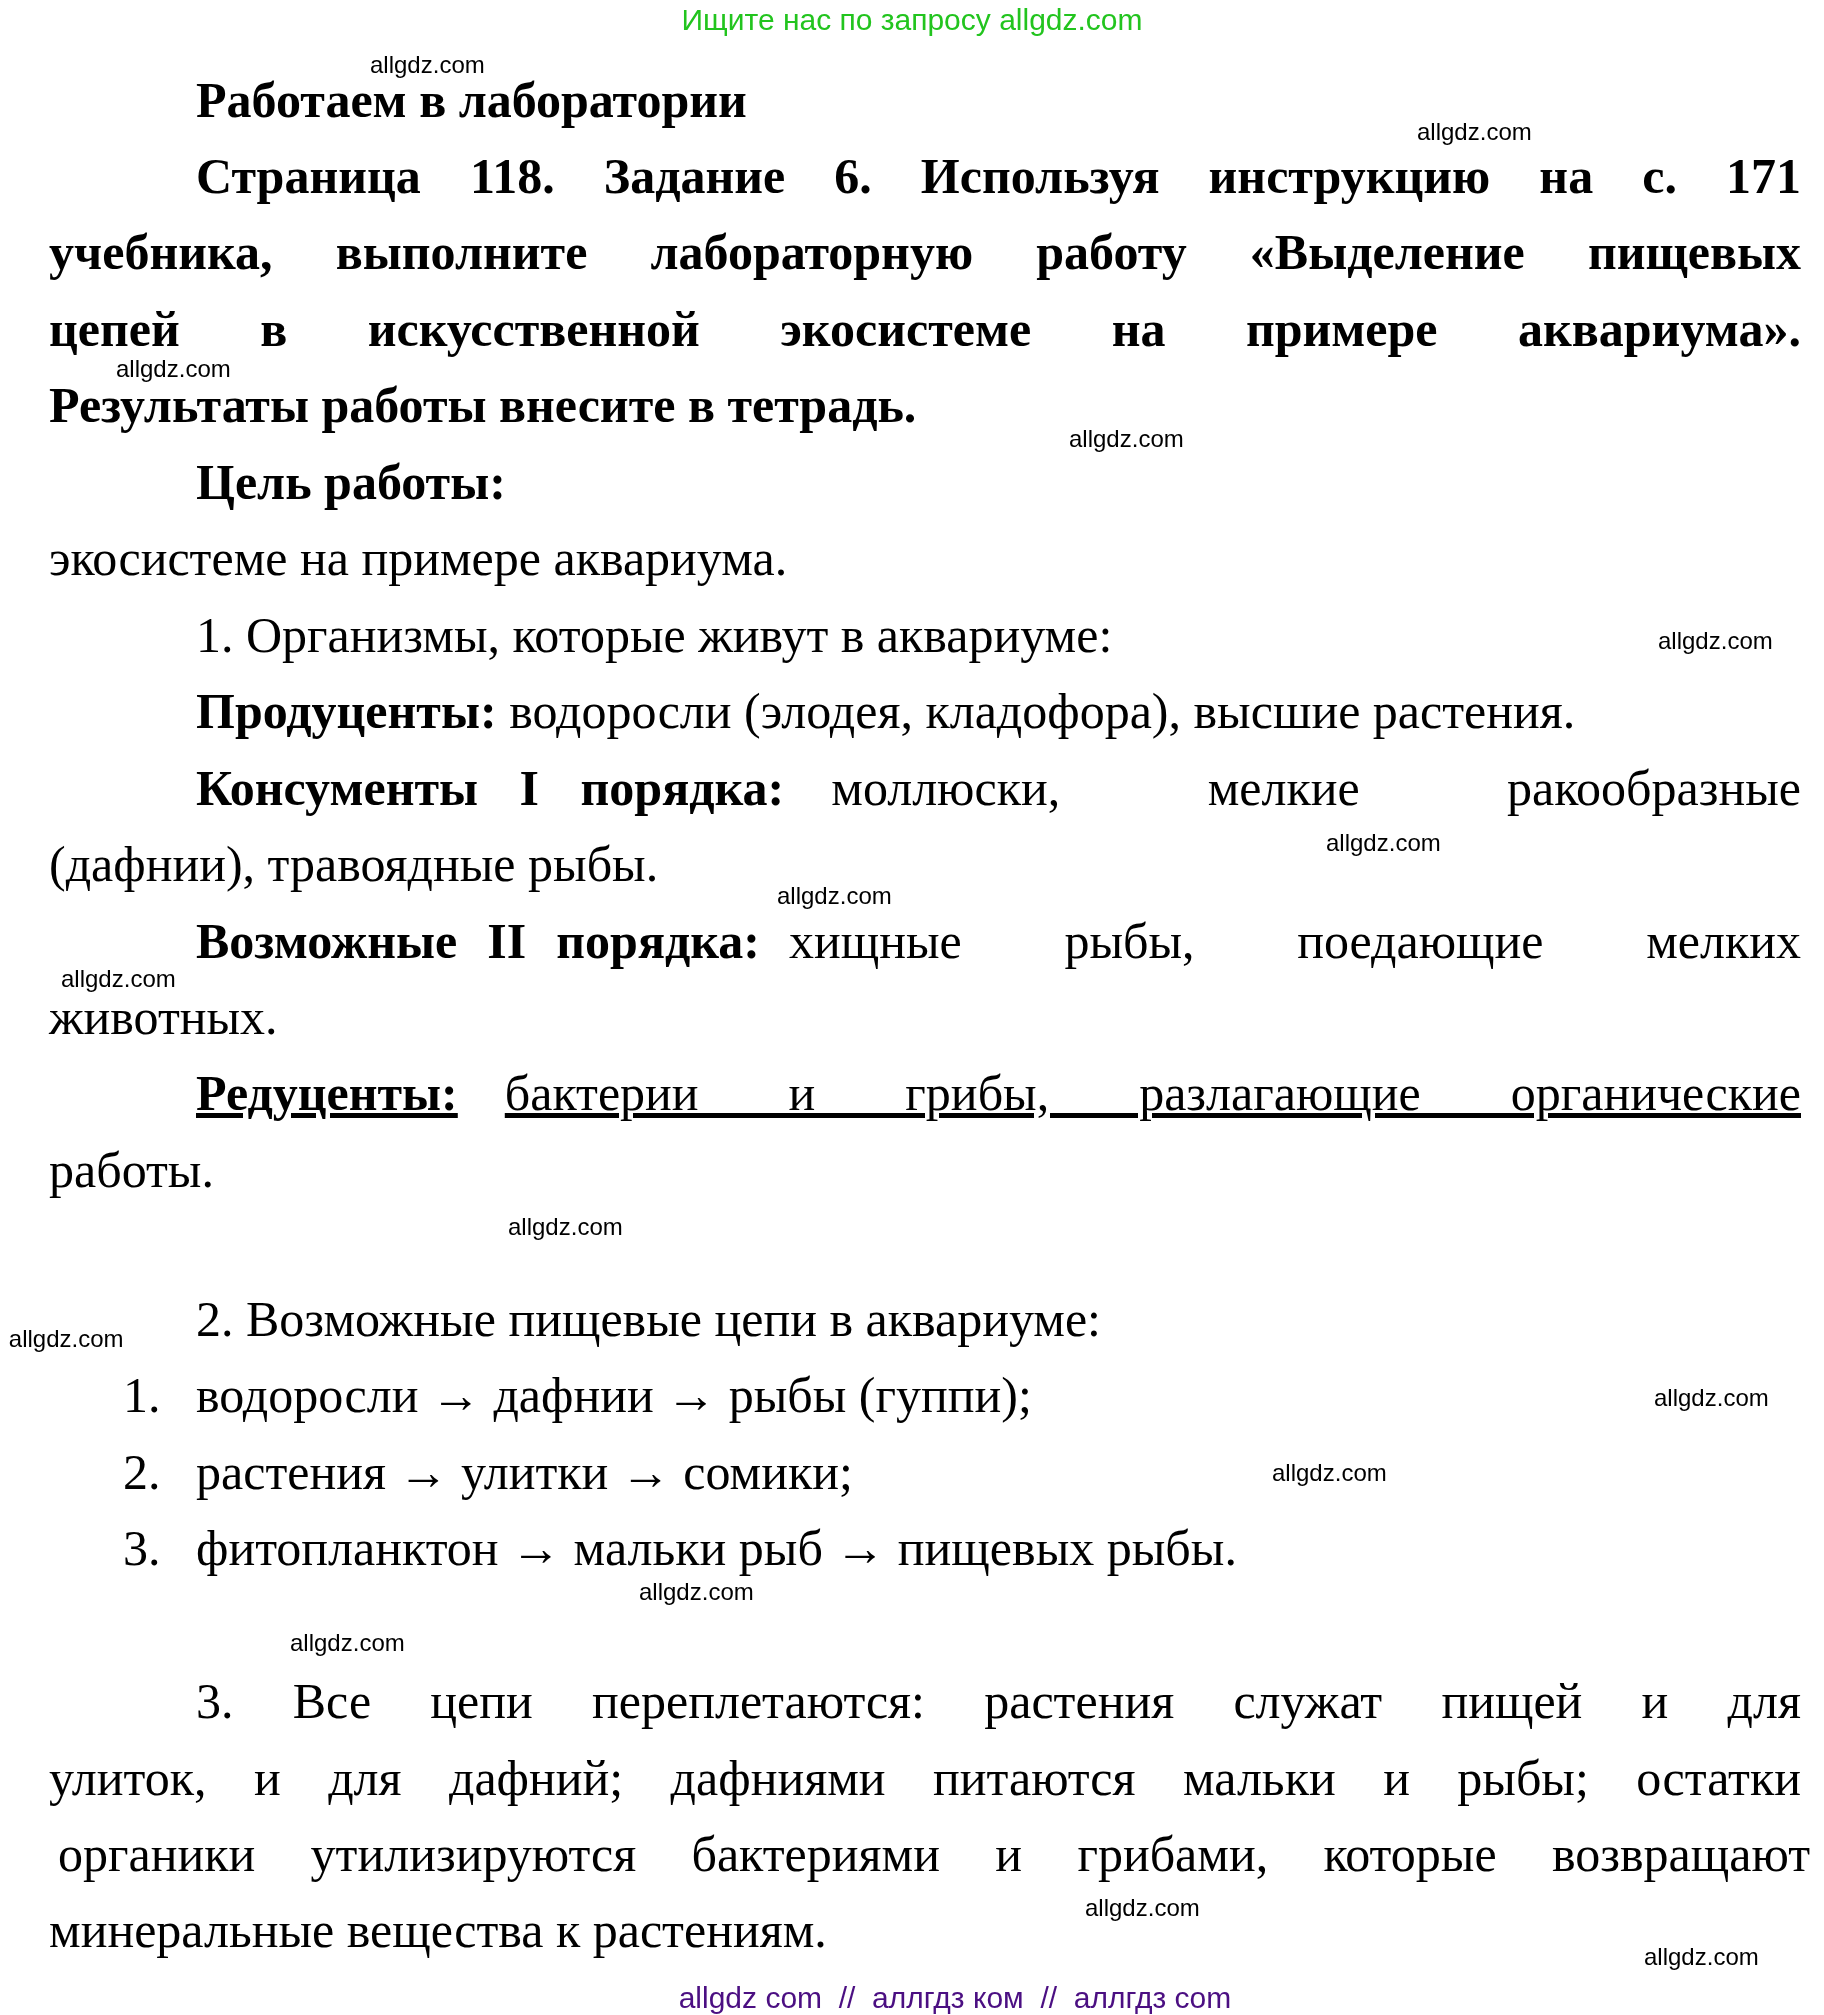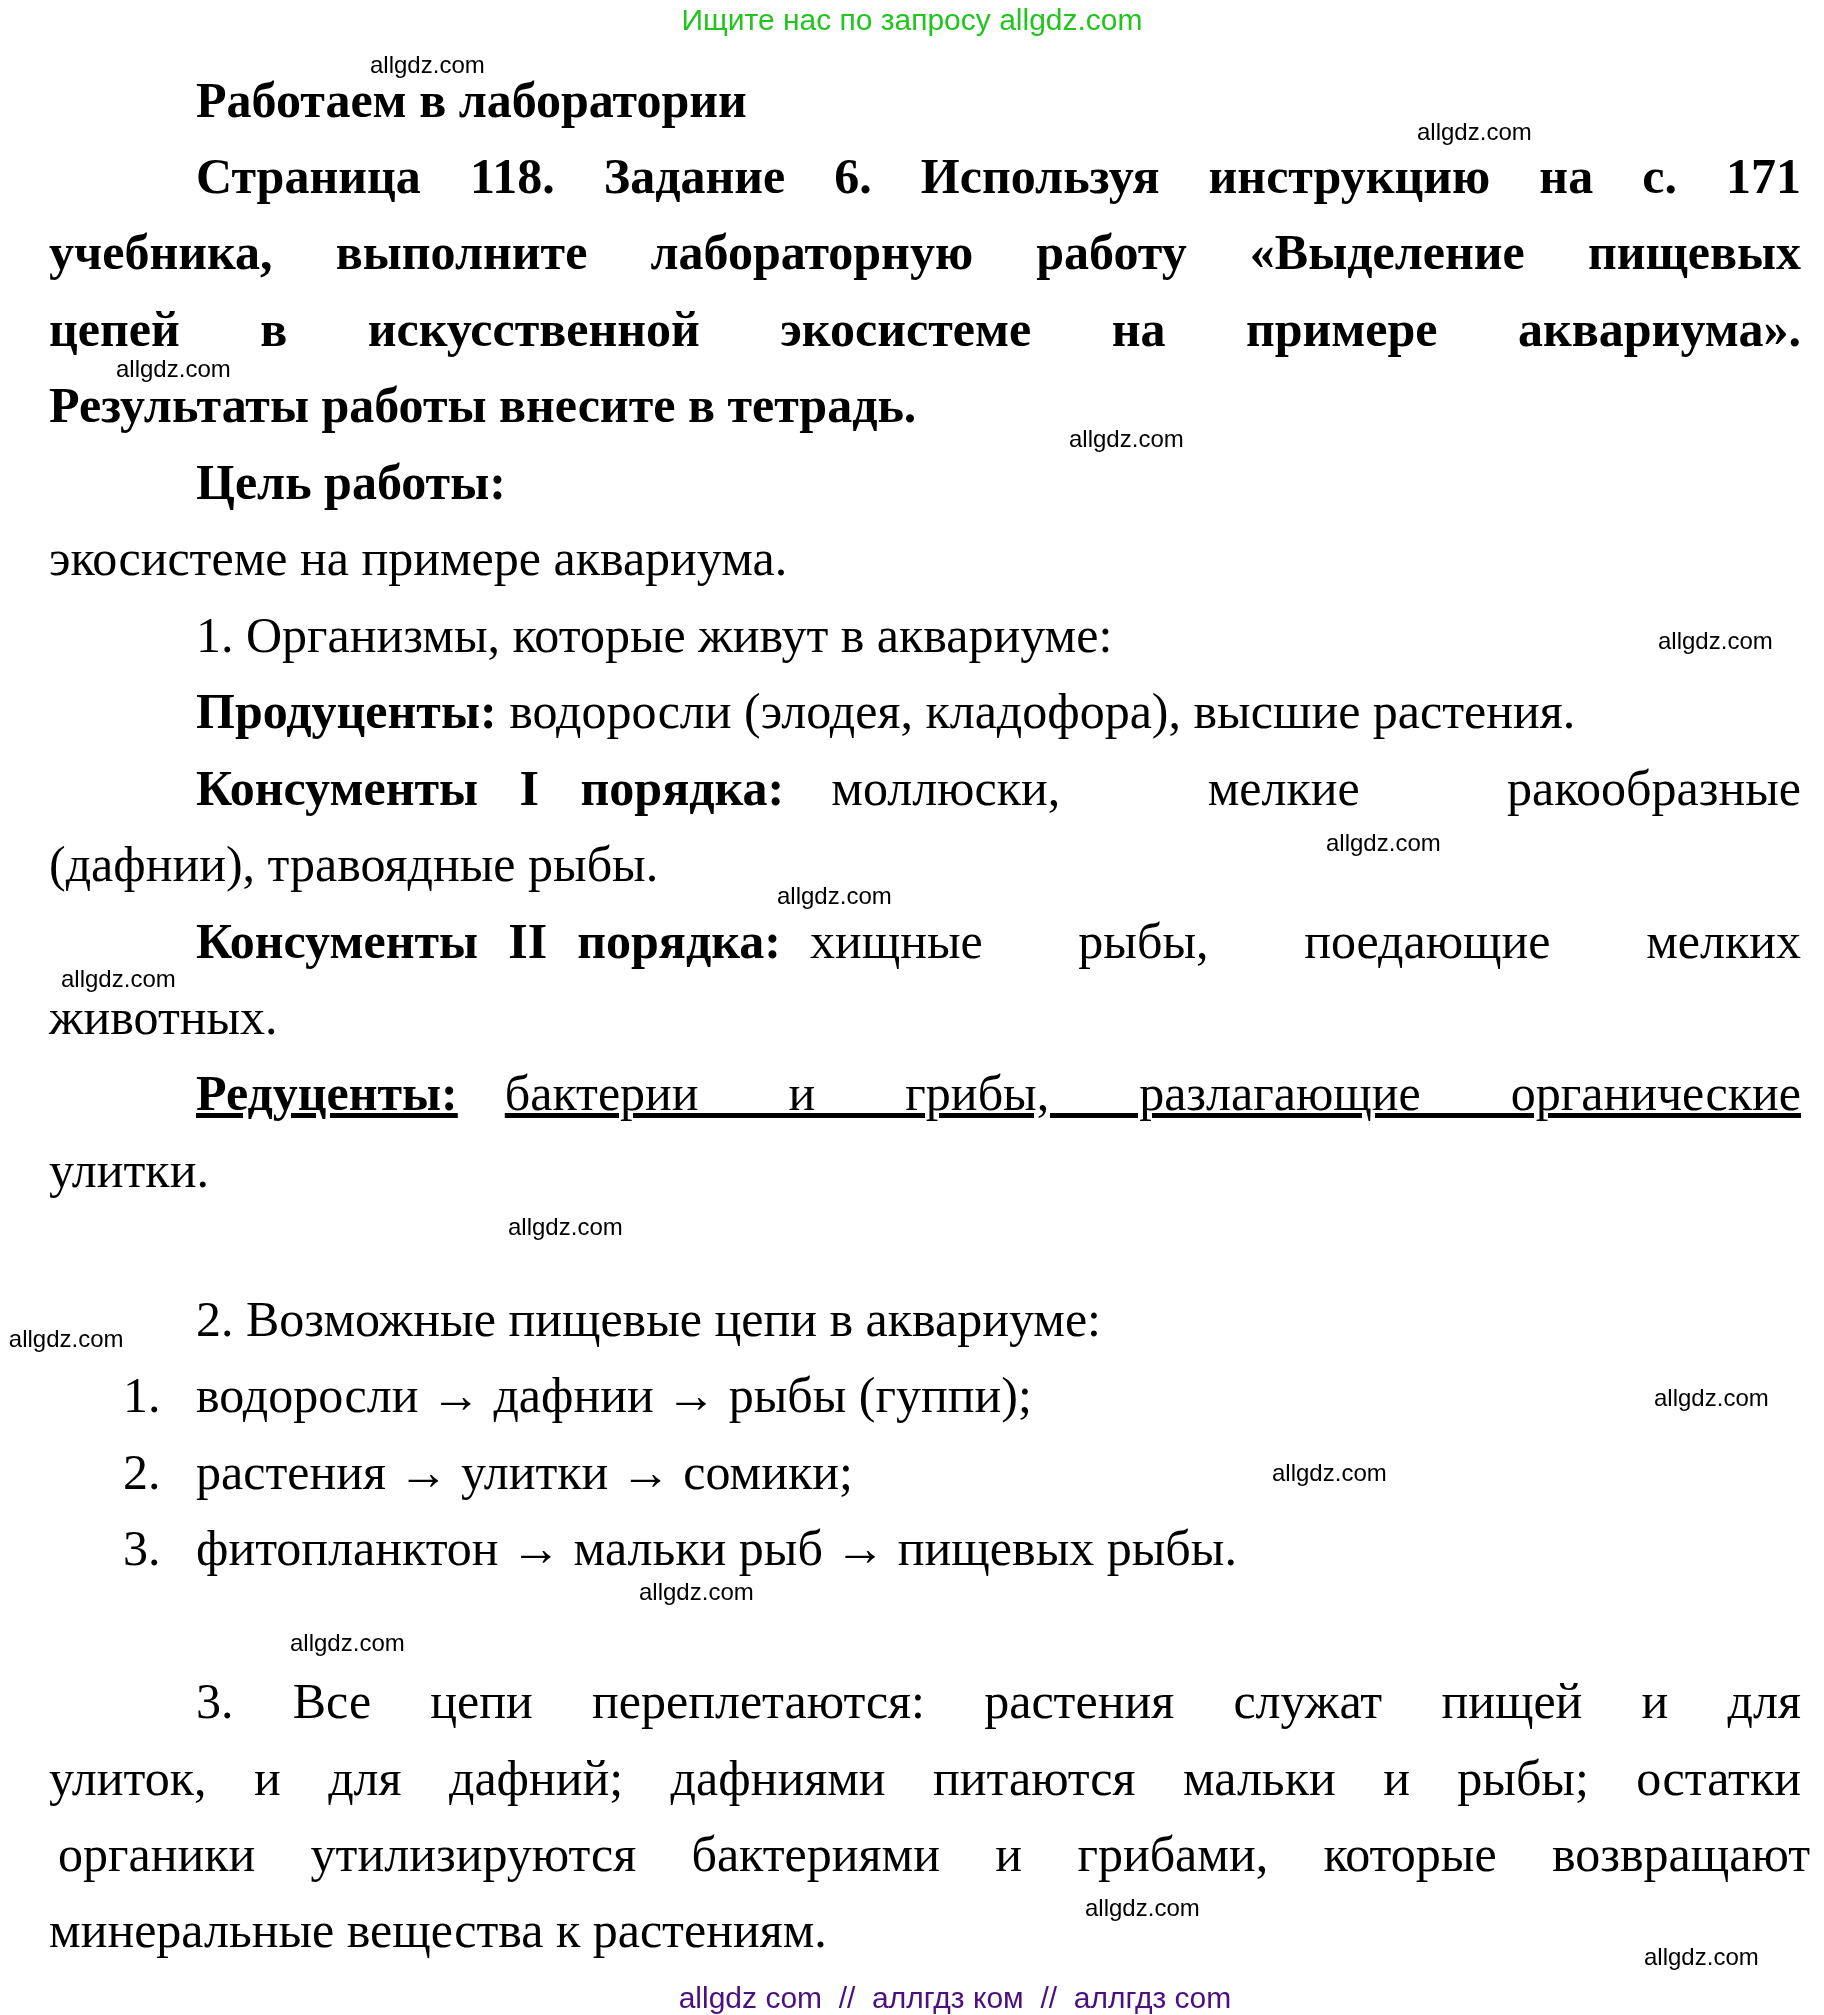--- a/index.html
+++ b/index.html
@@ -55,30 +55,30 @@
   <span>водоросли (элодея, кладофора), высшие растения.</span>
 </div>
 
 <div class="line ind" style="top:759px;display:flex;">
   <span class="b" style="word-spacing:29px;">Консументы I порядка:</span>
   <span style="flex:1;text-align:justify;text-align-last:justify;margin-left:47px;">моллюски, мелкие ракообразные</span>
 </div>
 <div class="line" style="top:835px;">(дафнии), травоядные рыбы.</div>
 
 <div class="line ind" style="top:912px;display:flex;">
-  <span class="b" style="word-spacing:17.6px;">Консументы II порядка:</span>
+  <span class="b" style="word-spacing:17.6px;">Возможные II порядка:</span>
   <span style="flex:1;text-align:justify;text-align-last:justify;margin-left:29px;">хищные рыбы, поедающие мелких</span>
 </div>
 <div class="line" style="top:988px;">животных.</div>
 
 <div class="line ind" style="top:1064px;display:flex;text-decoration:underline;">
   <span class="b">Редуценты:</span>
   <span style="flex:1;text-align:justify;text-align-last:justify;margin-left:47px;">бактерии и грибы, разлагающие органические</span>
 </div>
-<div class="line" style="top:1141px;">улитки.</div>
+<div class="line" style="top:1141px;">работы.</div>
 
 <div class="line ind" style="top:1290px;">2. Возможные пищевые цепи в аквариуме:</div>
 
 <div>
   <div>
     <span class="list-num" style="left:123px;top:1366px;">1.</span>
     <span class="list-text" style="top:1366px;">водоросли → дафнии → рыбы (гуппи);</span>
   </div>
   <div>
     <span class="list-num" style="left:123px;top:1443px;">2.</span>

